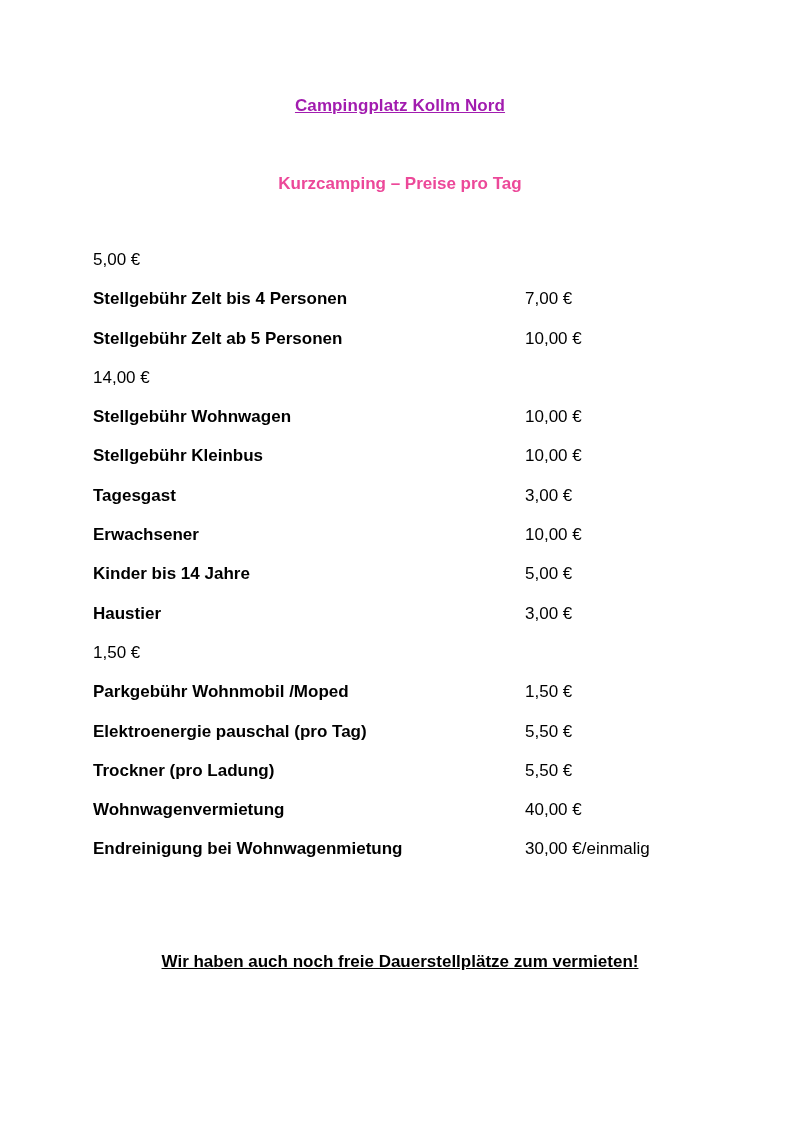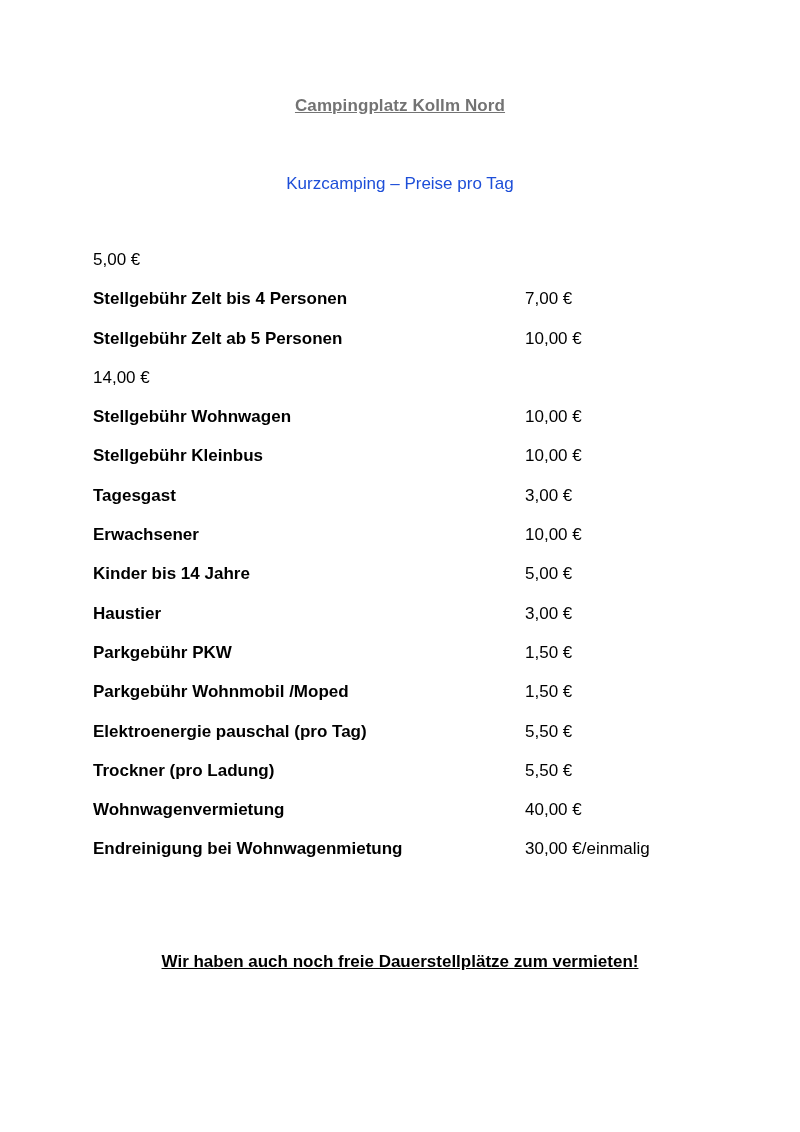--- a/index.html
+++ b/index.html
@@ -22,33 +22,33 @@
     box-sizing: border-box;
   }
   .doc-title {
     position: absolute;
     top: 96px;
     left: 0;
     width: 800px;
     text-align: center;
     font-size: 17px;
     font-weight: bold;
-    color: #737373;
+    color: #a21caf;
     text-decoration: underline;
     letter-spacing: 0.1px;
   }
   .subtitle {
     position: absolute;
     top: 174px;
     left: 0;
     width: 800px;
     text-align: center;
     font-size: 17px;
-    font-weight: normal;
-    color: #1d4ed8;
+    font-weight: bold;
+    color: #ec4899;
   }
   .price-list {
     position: absolute;
     top: 250px;
     left: 93px;
     width: 620px;
   }
   .price-row {
     display: flex;
     align-items: baseline;
@@ -121,21 +121,20 @@
       </div>
       <div class="price-row">
         <div class="price-label">Kinder bis 14 Jahre</div>
         <div class="price-value">5,00 €</div>
       </div>
       <div class="price-row">
         <div class="price-label">Haustier</div>
         <div class="price-value">3,00 €</div>
       </div>
       <div class="price-row">
-        <div class="price-label">Parkgebühr PKW</div>
         <div class="price-value">1,50 €</div>
       </div>
       <div class="price-row">
         <div class="price-label">Parkgebühr Wohnmobil /Moped</div>
         <div class="price-value">1,50 €</div>
       </div>
       <div class="price-row">
         <div class="price-label">Elektroenergie pauschal (pro Tag)</div>
         <div class="price-value">5,50 €</div>
       </div>

